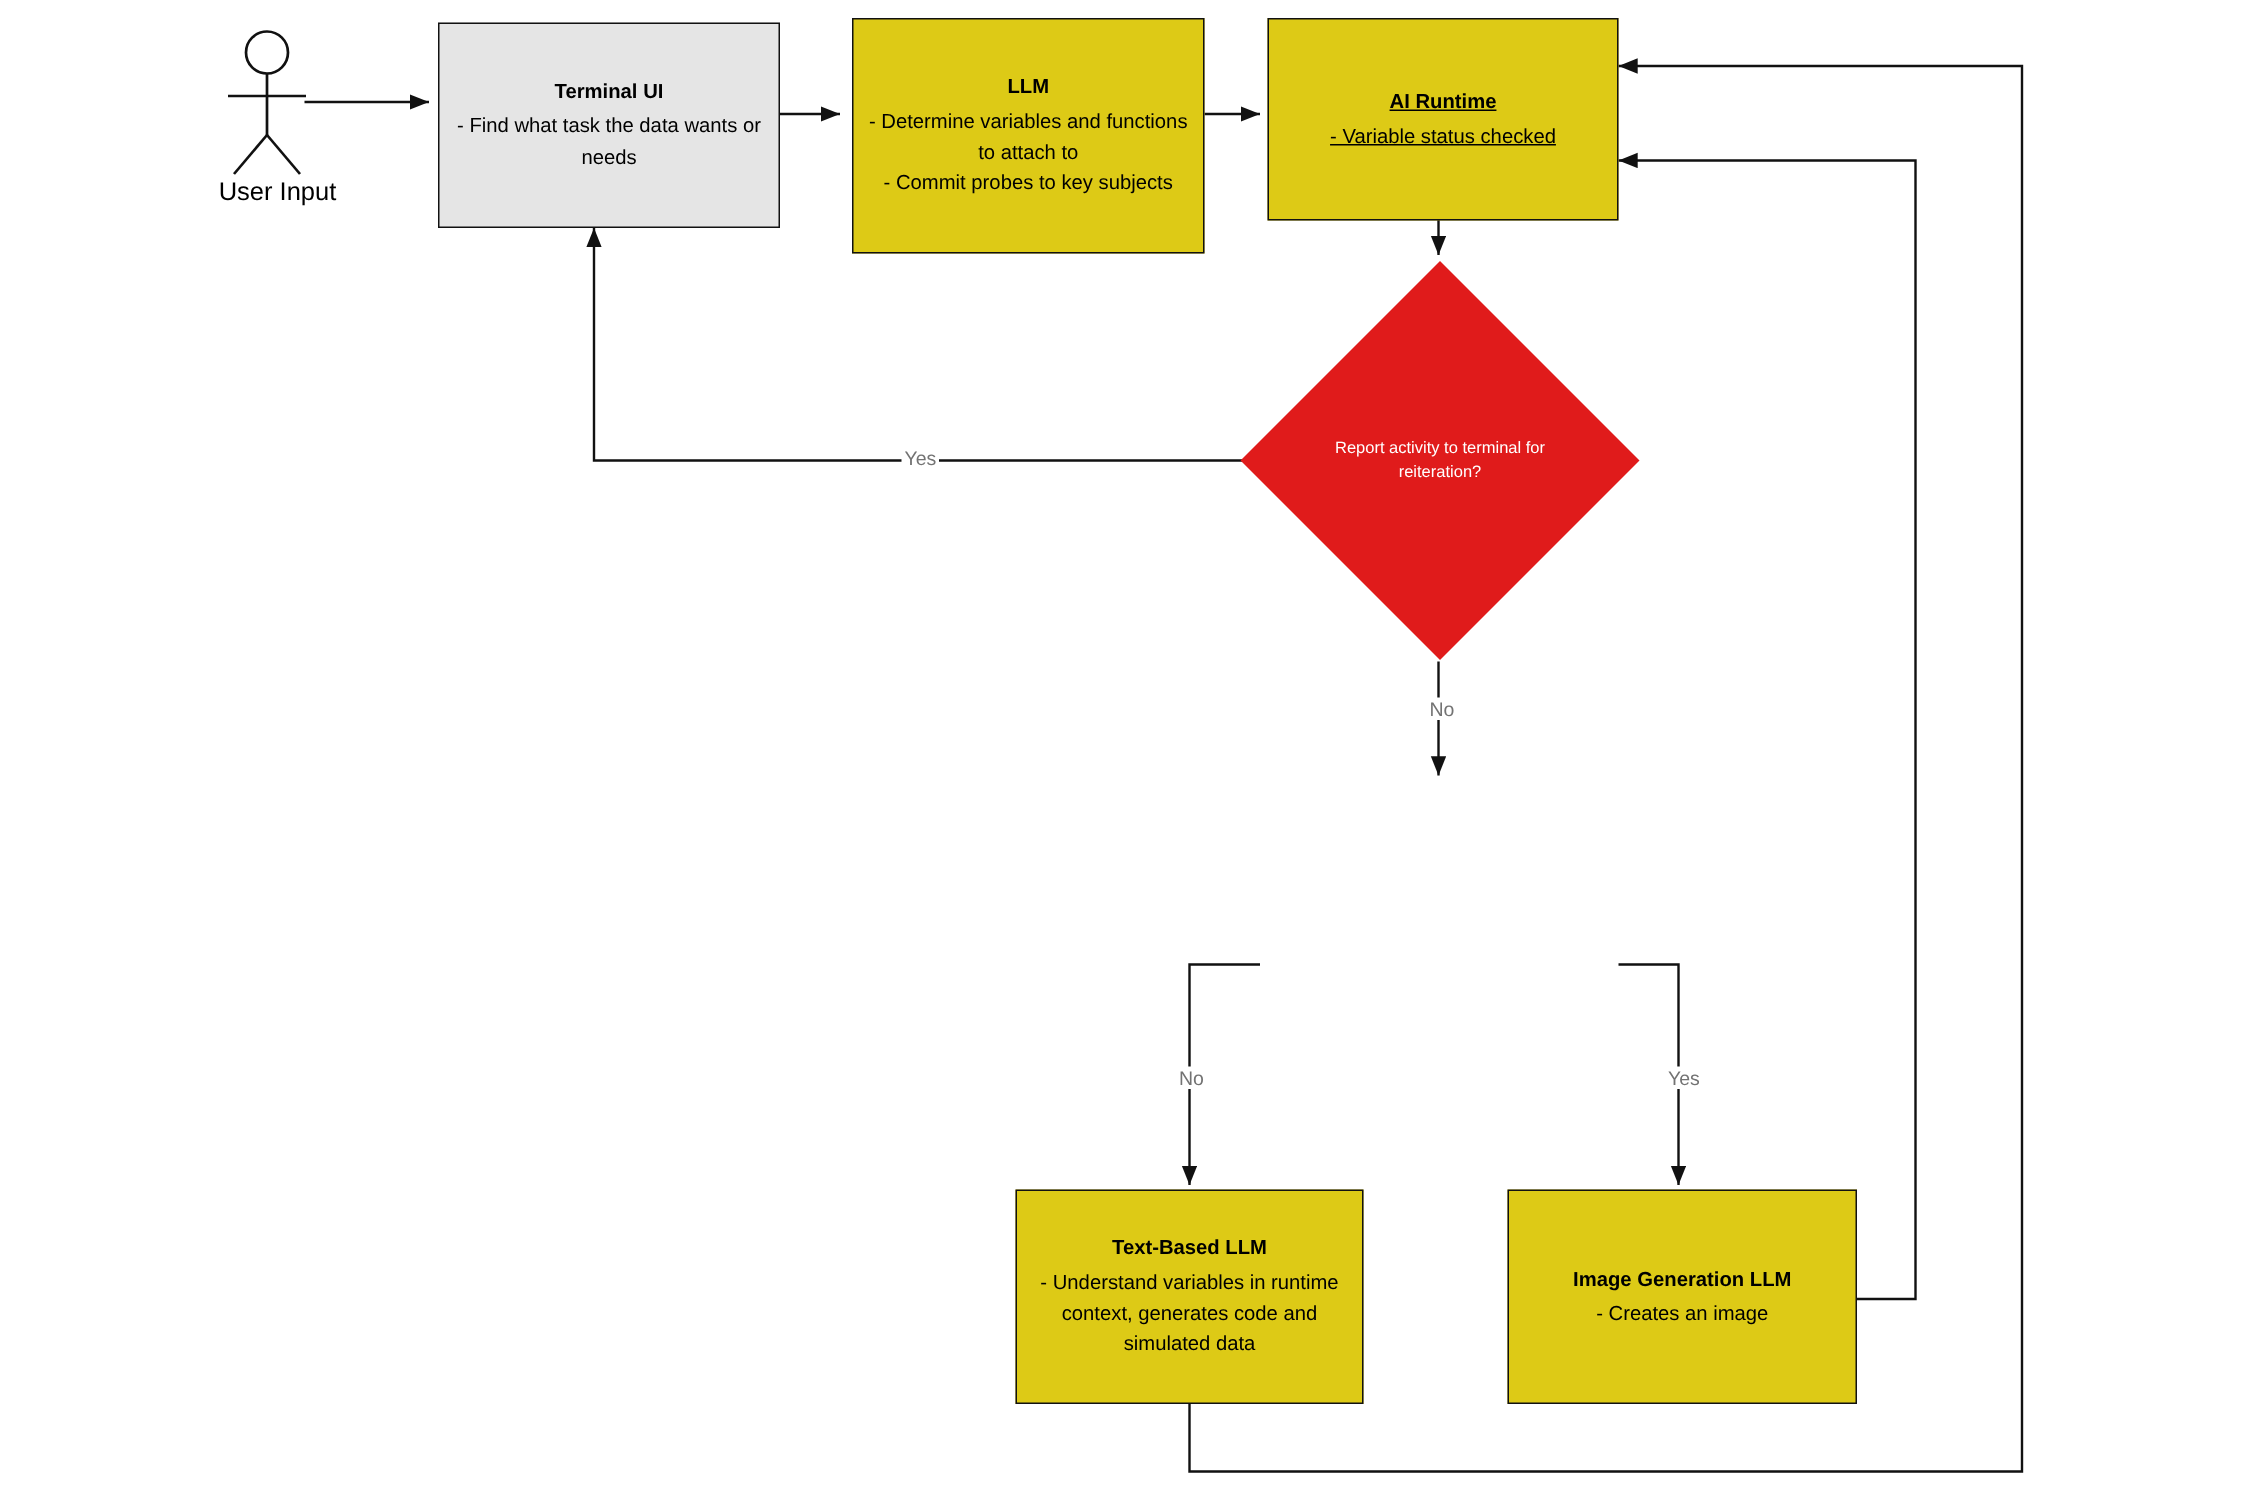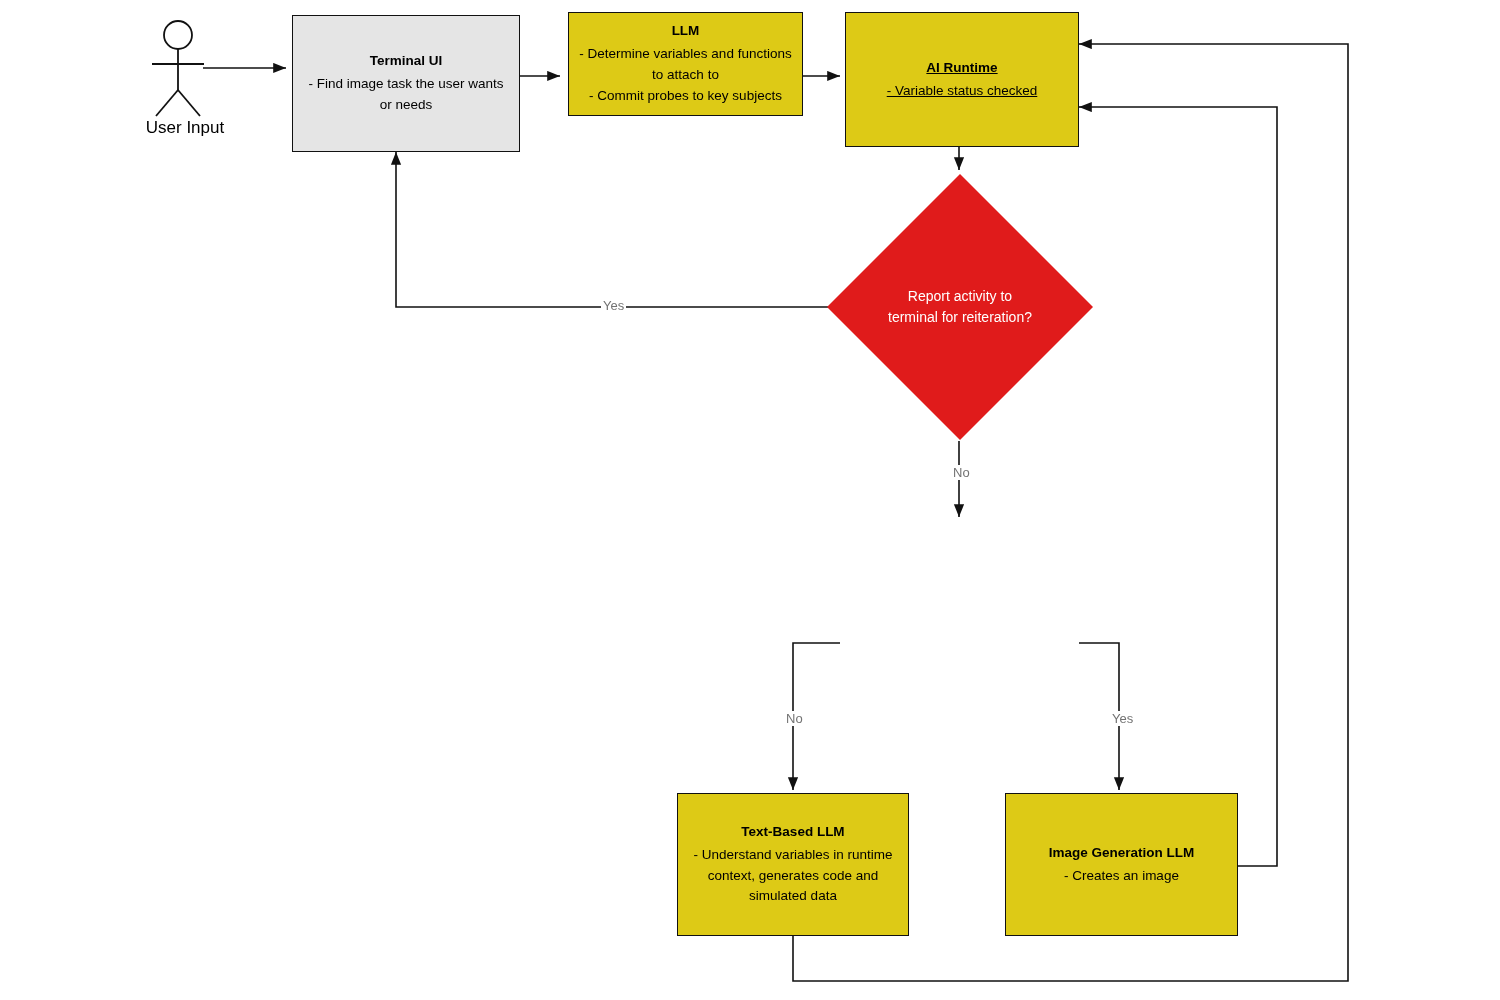--- a/index.html
+++ b/index.html
@@ -67,21 +67,21 @@
     position: absolute;
     left: 0;
     top: 0;
     width: 100%;
     height: 100%;
     display: flex;
     align-items: center;
     justify-content: center;
     text-align: center;
     color: #ffffff;
-    font-size: 14px;
+    font-size: 11px;
     line-height: 1.5;
     padding: 0 60px;
     box-sizing: border-box;
   }
   .edge-label {
     position: absolute;
     font-size: 13px;
     color: #737373;
     background: #ffffff;
     padding: 0 2px;
@@ -135,24 +135,24 @@
     <circle cx="38" cy="17" r="14" fill="#ffffff" stroke="#111111" stroke-width="1.8"></circle>
     <line x1="38" y1="31" x2="38" y2="72" stroke="#111111" stroke-width="1.8"></line>
     <line x1="12" y1="46" x2="64" y2="46" stroke="#111111" stroke-width="1.8"></line>
     <line x1="38" y1="72" x2="16" y2="98" stroke="#111111" stroke-width="1.8"></line>
     <line x1="38" y1="72" x2="60" y2="98" stroke="#111111" stroke-width="1.8"></line>
   </svg>
   <div class="actor-label" style="left:110px; top:118px; width:150px;">User Input</div>
 
   <div class="node box green" style="left:292px; top:15px; width:228px; height:137px;">
     <div class="title">Terminal UI</div>
-    <div class="lines">- Find image task the user wants or needs</div>
+    <div class="lines">- Find what task the data wants or needs</div>
   </div>
 
-  <div class="node box yellow" style="left:568px; top:12px; width:235px; height:104px;">
+  <div class="node box yellow" style="left:568px; top:12px; width:235px; height:157px;">
     <div class="title">LLM</div>
     <div class="lines">- Determine variables and functions to attach to
 - Commit probes to key subjects</div>
   </div>
 
   <div class="node box yellow" style="left:845px; top:12px; width:234px; height:135px;text-decoration:underline;">
     <div class="title">AI Runtime</div>
     <div class="lines">- Variable status checked</div>
   </div>
 

